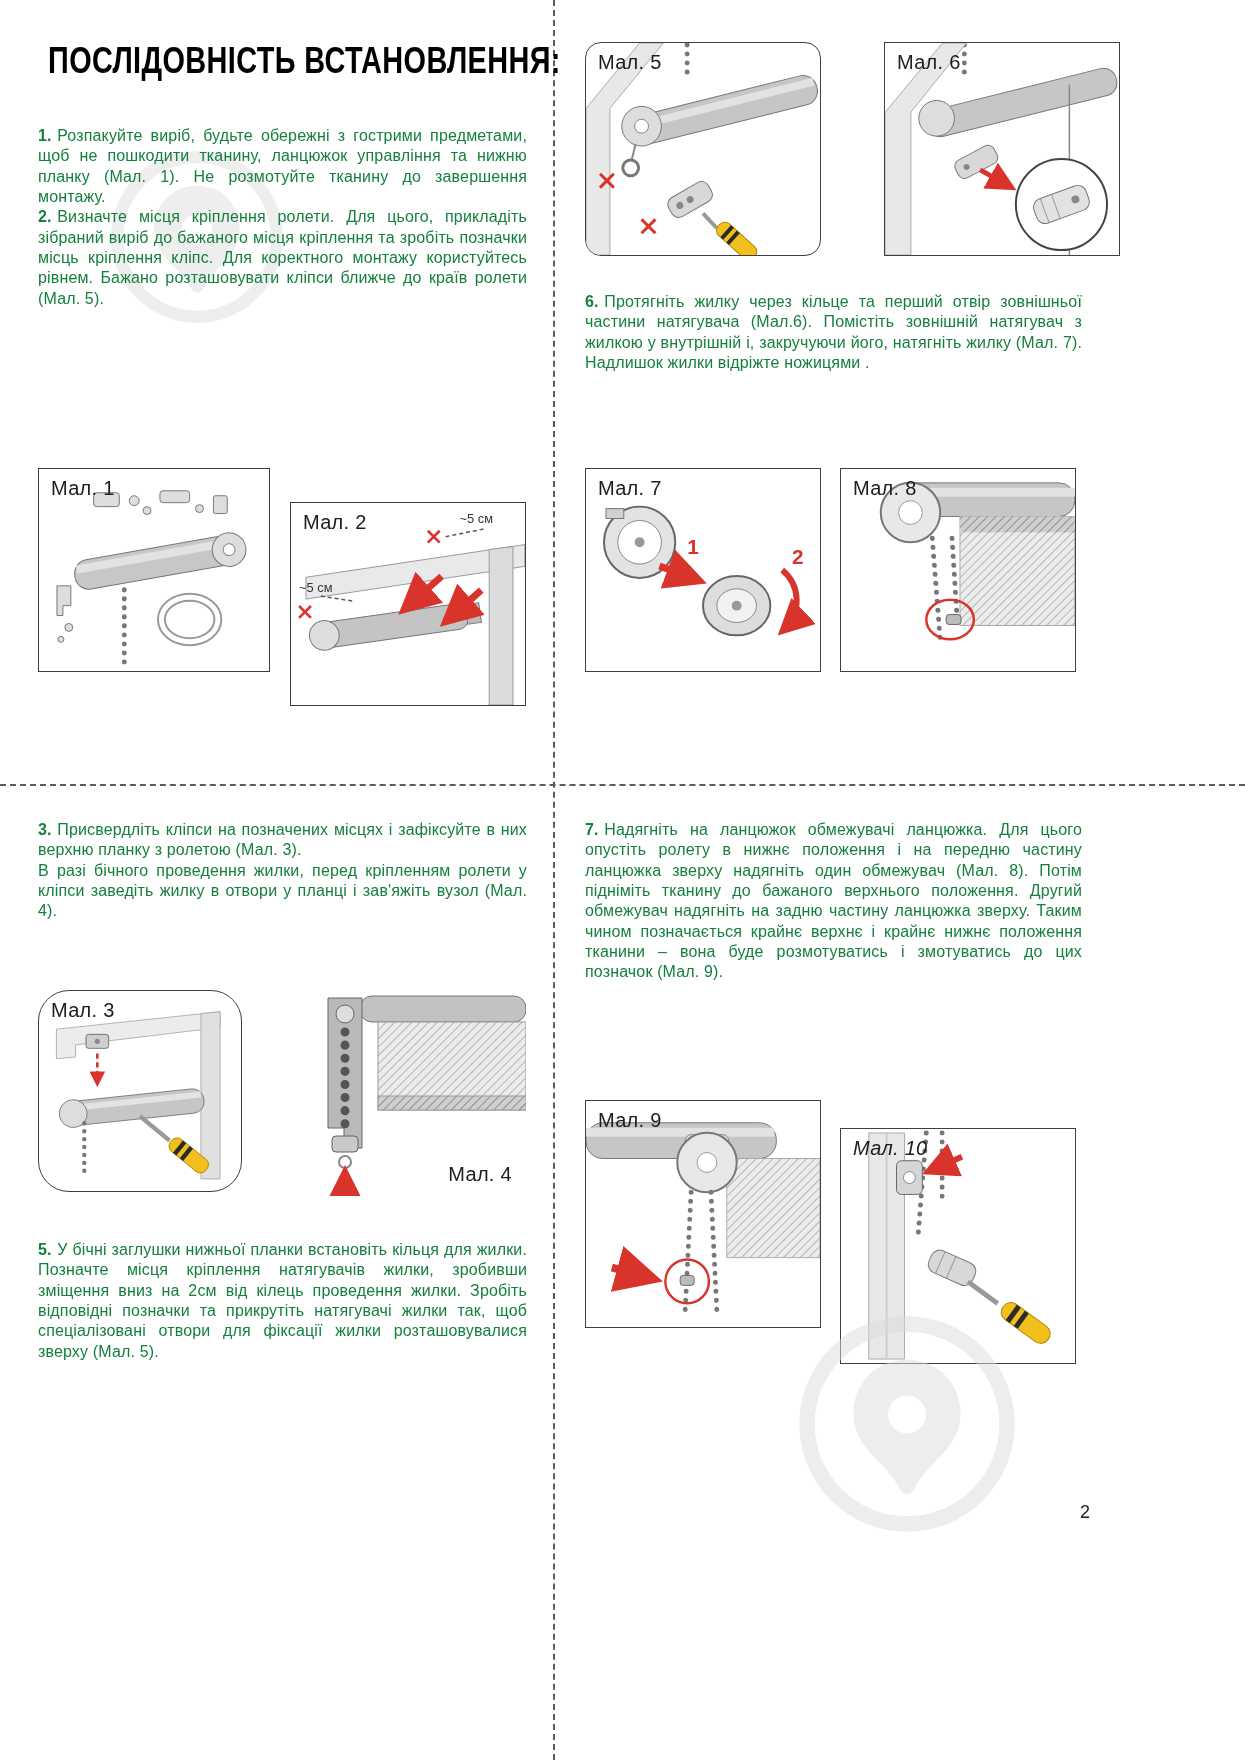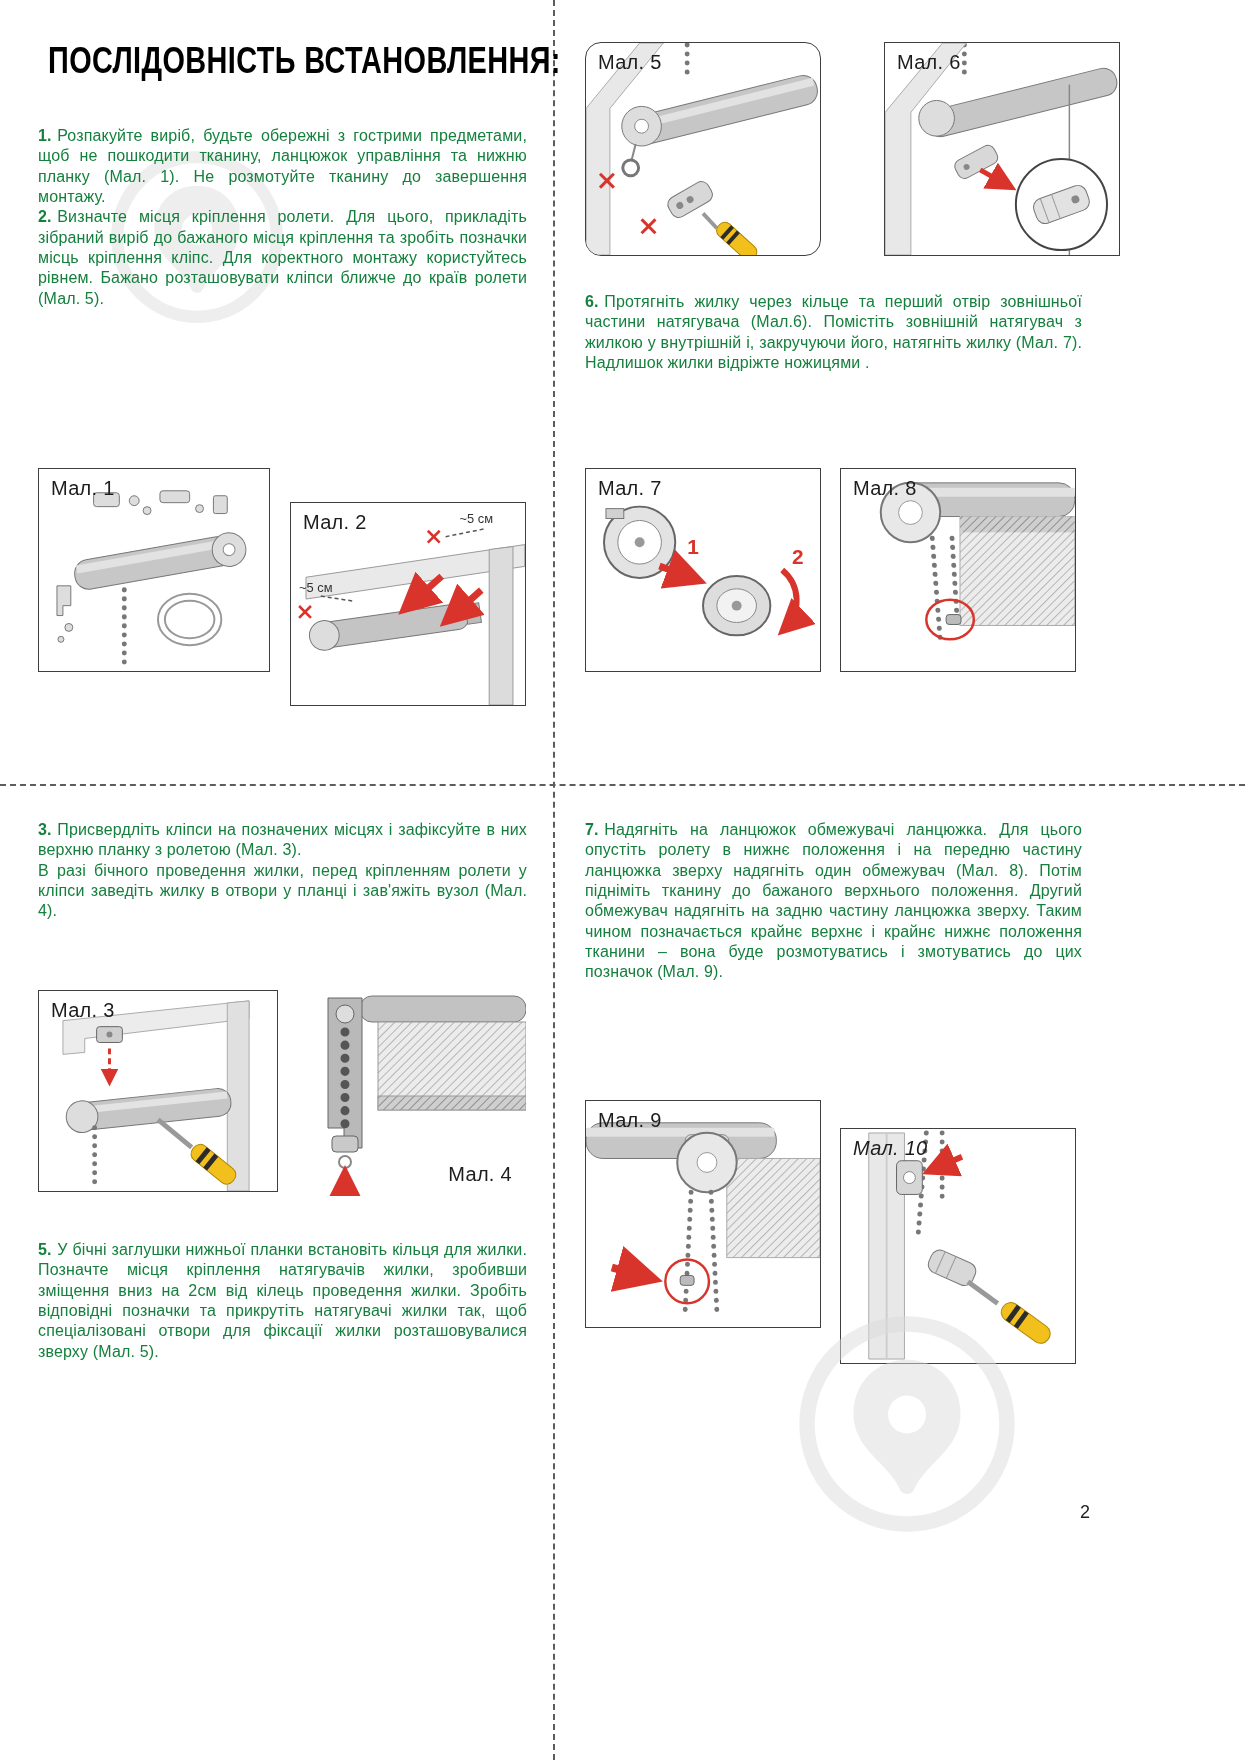--- a/index.html
+++ b/index.html
@@ -247,21 +247,21 @@
       <rect x="120" y="48" width="116" height="16" fill="url(#hatchDark)"></rect>
       <circle cx="70" cy="44" r="30" fill="#e8e8e8" stroke="#777" stroke-width="2"></circle>
       <circle cx="70" cy="44" r="12" fill="#fff" stroke="#999"></circle>
       <line x1="92" y1="70" x2="100" y2="172" stroke="#777" stroke-width="5" stroke-dasharray="0.1 9" stroke-linecap="round"></line>
       <line x1="112" y1="70" x2="117" y2="150" stroke="#777" stroke-width="5" stroke-dasharray="0.1 9" stroke-linecap="round"></line>
       <rect x="106" y="147" width="15" height="10" rx="3" fill="#bbb" stroke="#666"></rect>
       <ellipse cx="110" cy="152" rx="24" ry="20" fill="none" stroke="#d8342b" stroke-width="2.5"></ellipse>
     </svg>
   </figure>
 
-  <figure class="figbox" style="left:38px; top:990px; width:240px; height:202px;">
+  <figure class="figbox" style="left:38px; top:990px; width:204px; height:202px;border-radius:31px;">
     <span class="figlabel">Мал. 3</span>
     <svg class="figsvg" viewBox="0 0 232 202">
       <polygon points="20,30 208,10 208,28 42,48 42,62 20,64" fill="#ececec" stroke="#aaa"></polygon>
       <polygon points="186,12 208,10 208,202 186,202" fill="#e0e0e0" stroke="#aaa"></polygon>
       <rect x="54" y="36" width="26" height="16" rx="3" fill="#cfcfcf" stroke="#666"></rect>
       <circle cx="67" cy="44" r="3" fill="#888"></circle>
       <line x1="67" y1="58" x2="67" y2="92" stroke="#d8342b" stroke-width="3" stroke-dasharray="6 4" marker-end="url(#arrR)"></line>
       <g transform="rotate(-6 115 120)">
         <rect x="33" y="105" width="157" height="28" rx="13" fill="#c6c6c6" stroke="#777"></rect>
         <rect x="36" y="109" width="151" height="7" fill="#e3e3e3"></rect>

